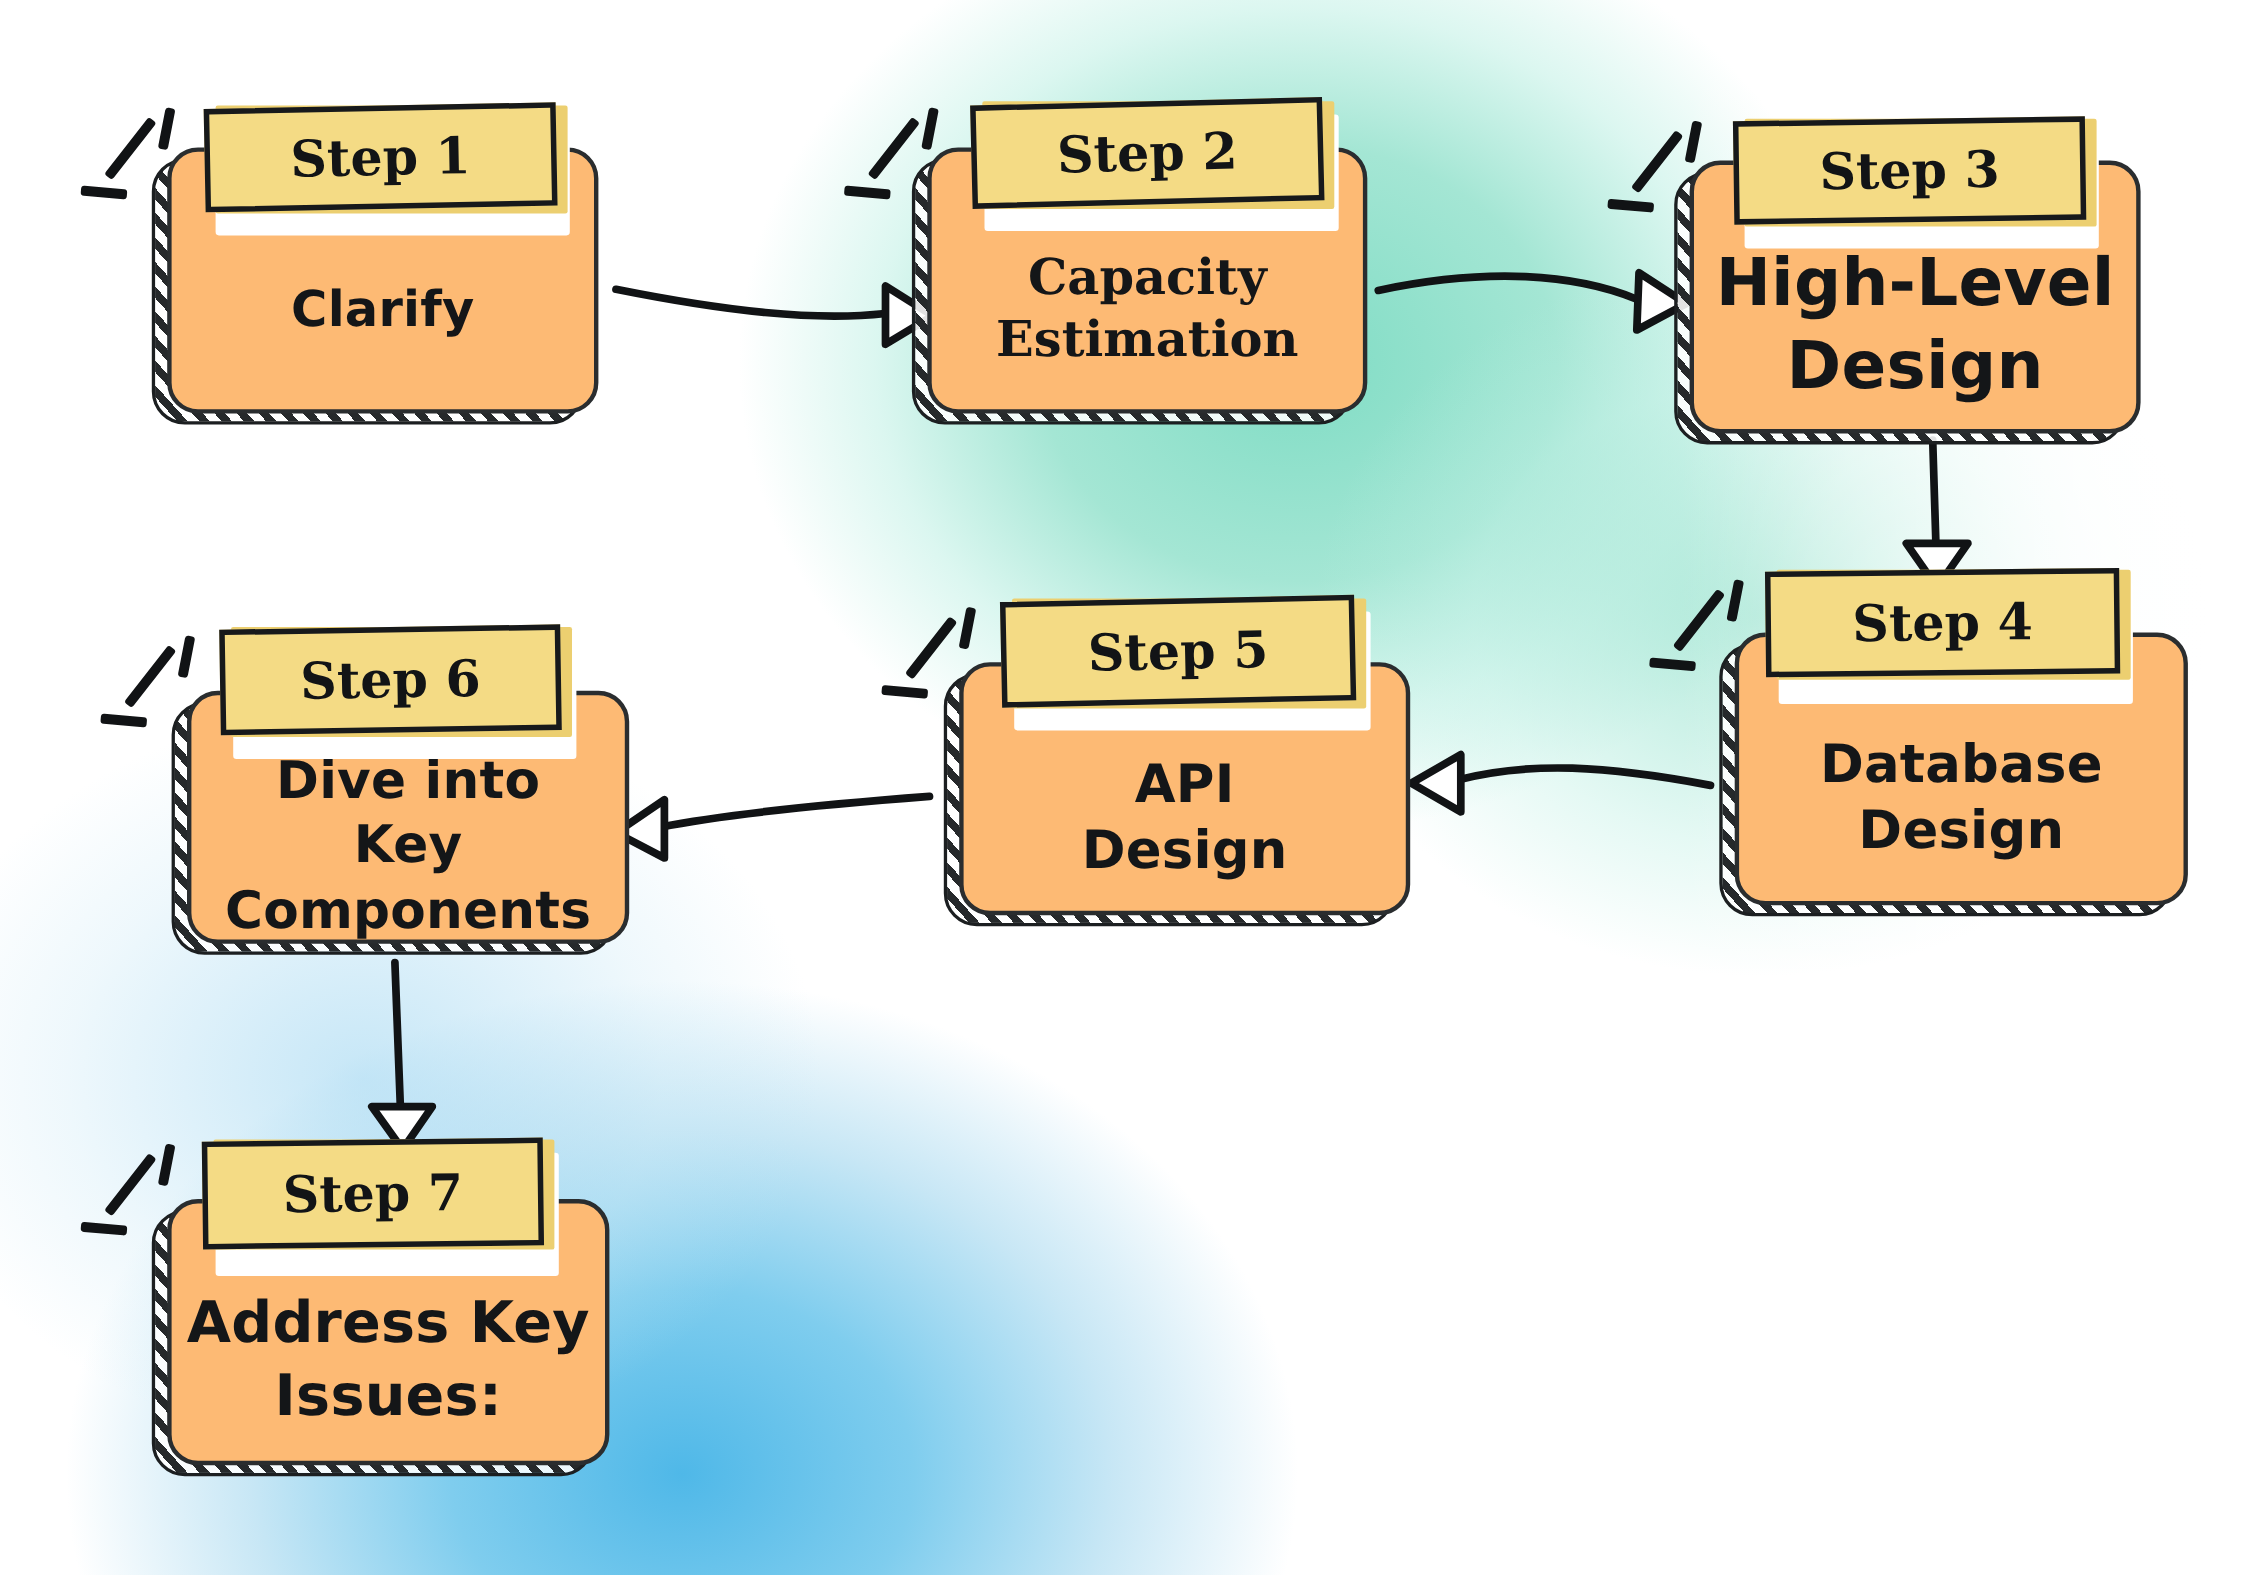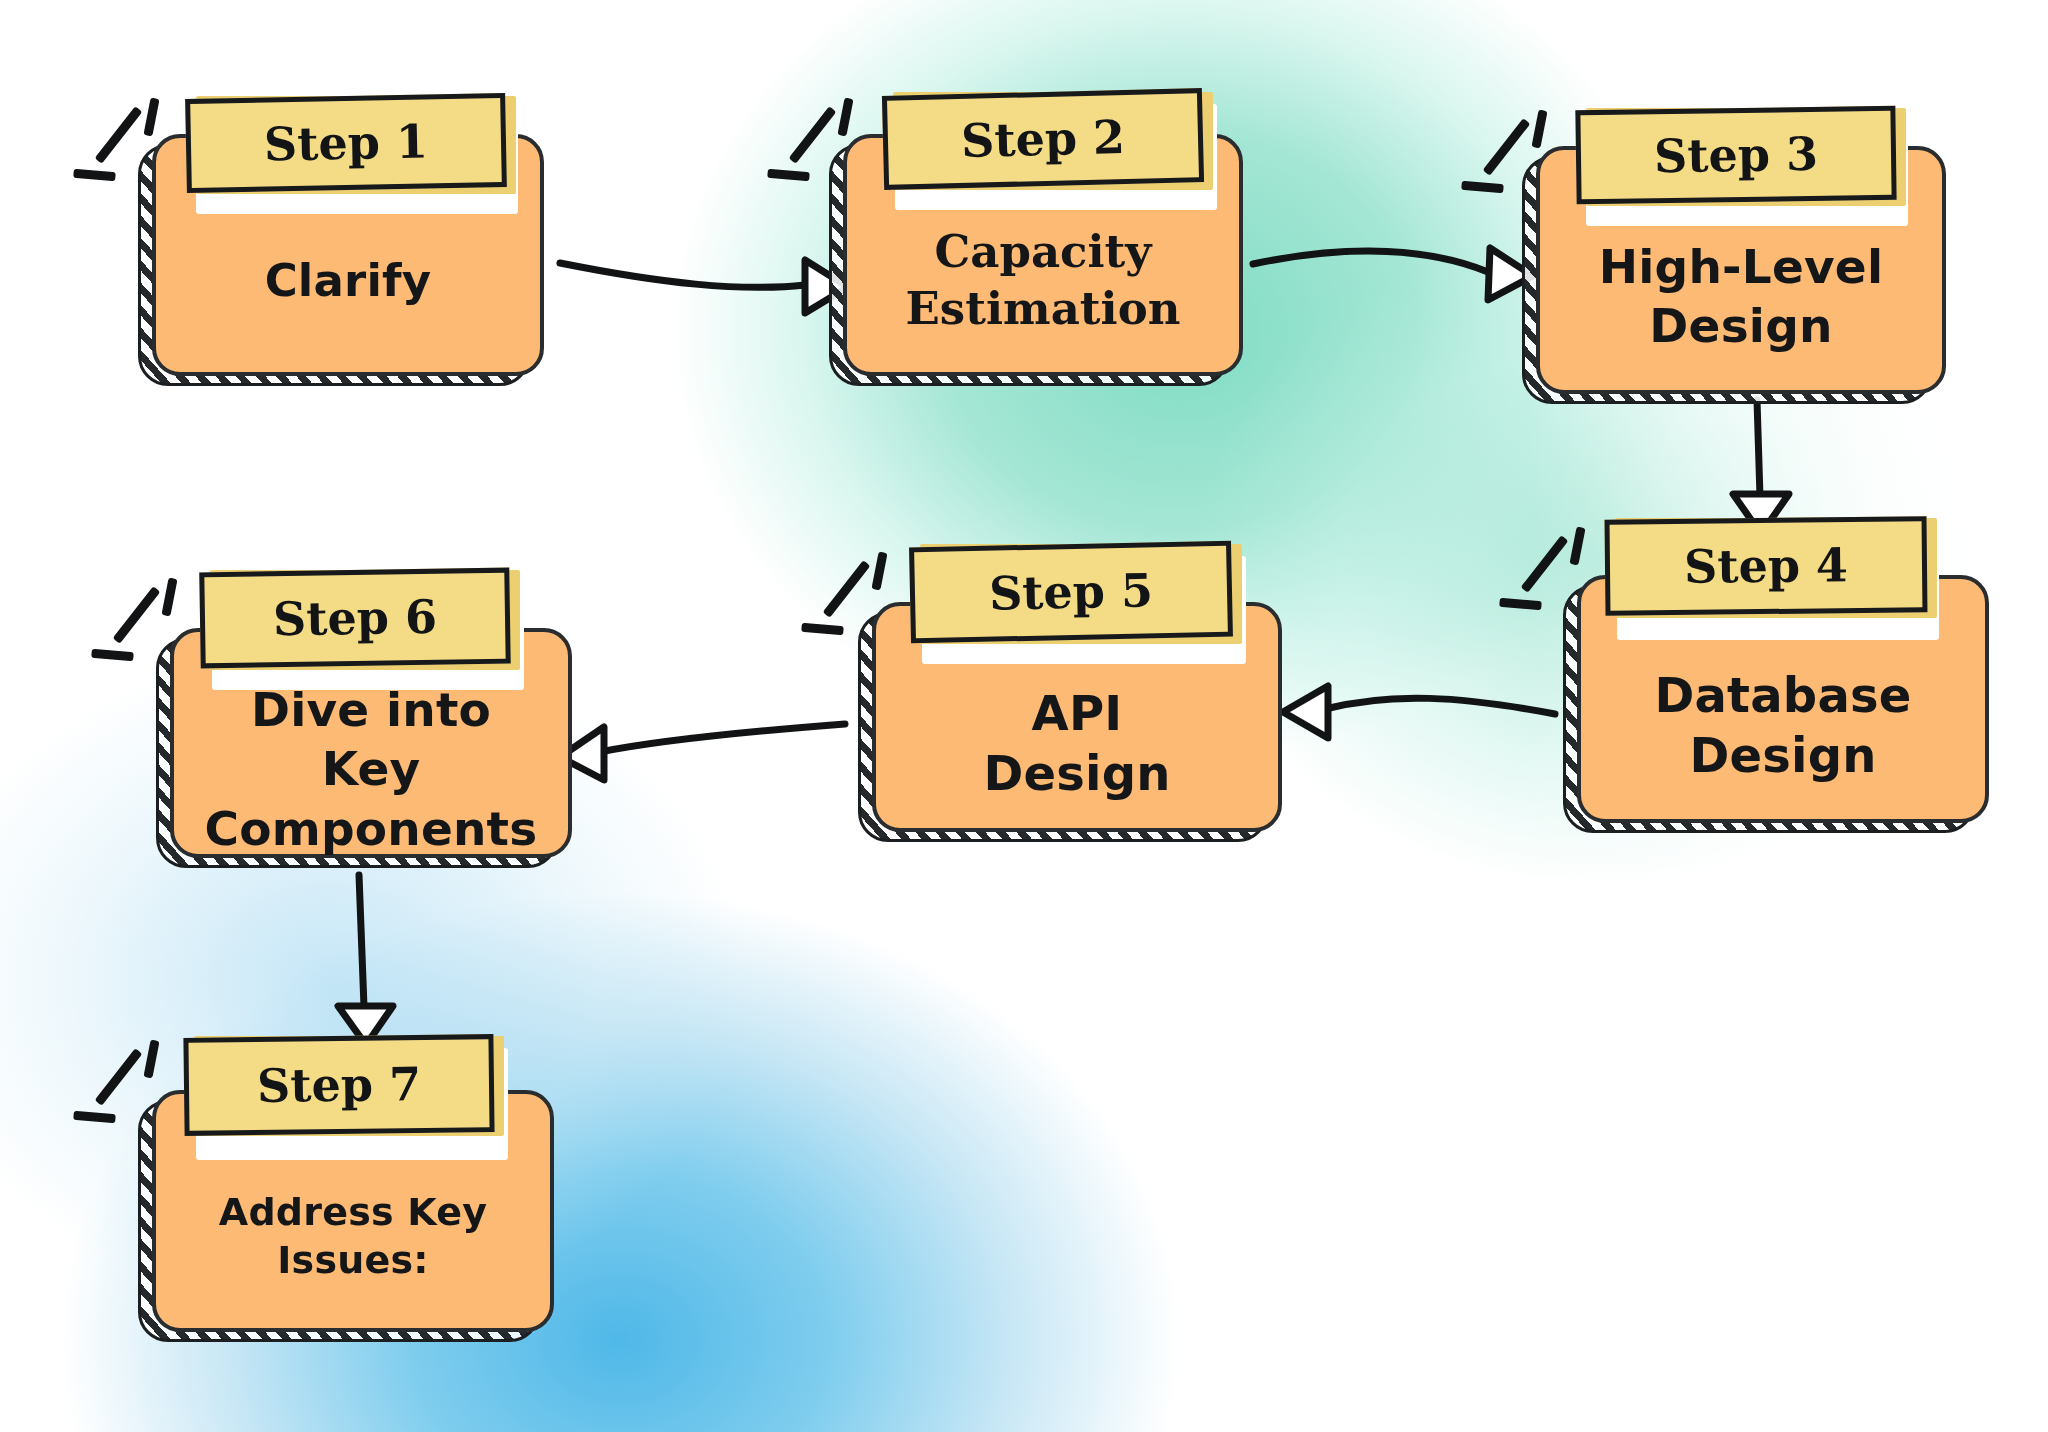--- a/index.html
+++ b/index.html
@@ -163,21 +163,21 @@
   </div>
   <div class="plate-paper" style="left:895px;top:104px;width:322px;height:106px;"></div>
   <div class="plate-sh" style="left:893px;top:92px;width:320px;height:98px;"></div>
   <div class="plate" style="left:883px;top:92px;width:320px;height:94px;font-size:46px;transform:rotate(-1.4deg);">
     <span>Step 2</span>
   </div>
 
   <div class="node" style="left:1536px;top:146px;width:410px;height:248px;">
     <div class="node-shadow"></div>
     <div class="node-body">
-      <div class="node-body-inner" style="font-size:47px;">
+      <div class="node-body-inner" style="font-size:60px;">
         <div>High-Level</div>
         <div>Design</div>
       </div>
     </div>
   </div>
   <div class="spark" style="left:1472px;top:110px;">
     <i class="a"></i>
       <i class="b"></i>
       <i class="c"></i>
   </div>
@@ -243,21 +243,21 @@
   </div>
   <div class="plate-paper" style="left:212px;top:582px;width:312px;height:108px;"></div>
   <div class="plate-sh" style="left:210px;top:570px;width:310px;height:100px;"></div>
   <div class="plate" style="left:200px;top:570px;width:310px;height:96px;font-size:46px;transform:rotate(-0.9deg);">
     <span>Step 6</span>
   </div>
 
   <div class="node" style="left:152px;top:1090px;width:402px;height:242px;">
     <div class="node-shadow"></div>
     <div class="node-body">
-      <div class="node-body-inner" style="font-size:38px;">
+      <div class="node-body-inner" style="font-size:52px;">
         <div>Address Key Issues:</div>
       </div>
     </div>
   </div>
   <div class="spark" style="left:84px;top:1040px;">
     <i class="a"></i>
       <i class="b"></i>
       <i class="c"></i>
   </div>
   <div class="plate-paper" style="left:196px;top:1048px;width:312px;height:112px;"></div>

